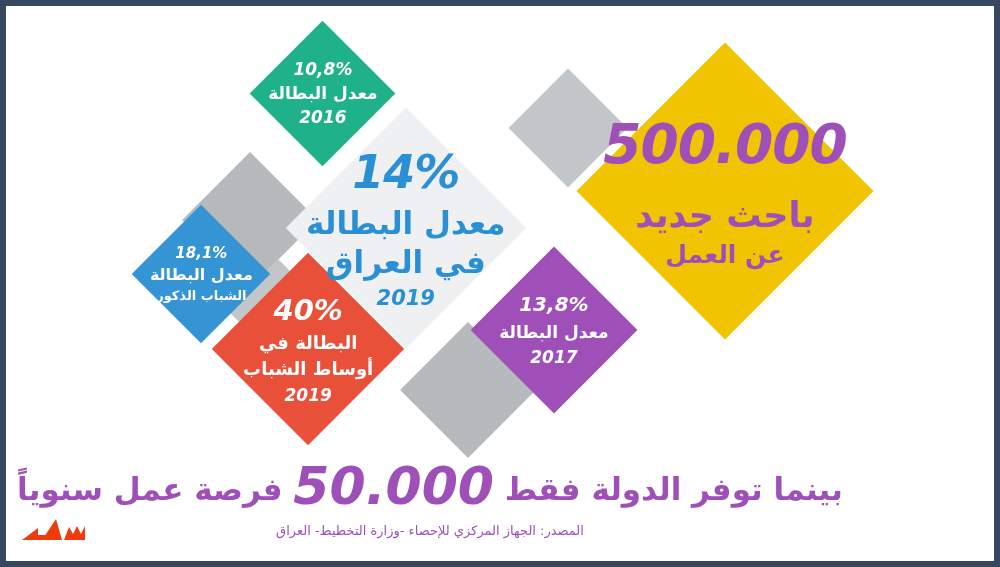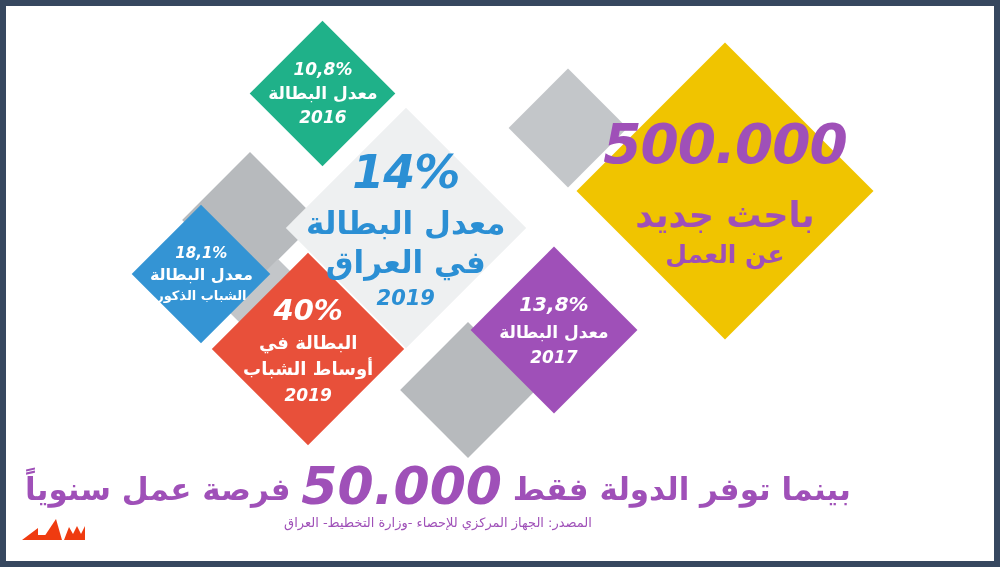--- a/index.html
+++ b/index.html
@@ -135,21 +135,21 @@
     font-size: 25px;
     font-weight: bold;
     color: #9f50b8;
     direction: rtl;
     margin-top: 4px;
   }
 
   
   #footer {
     position: absolute;
-    left: 16px;
+    left: 8px;
     top: 452px;
     width: 832px;
     z-index: 30;
     text-align: center;
   }
   #caption {
     direction: rtl;
     color: #9f50b8;
     font-weight: bold;
     font-size: 31px;
@@ -160,20 +160,21 @@
     font-size: 52px;
     font-style: italic;
     font-weight: bold;
     letter-spacing: -1px;
     vertical-align: -4px;
   }
   #source {
     direction: rtl;
     color: #9f50b8;
     font-size: 13px;
+    margin-top: 8px;
     white-space: nowrap;
   }
   #logo {
     position: absolute;
     left: 16px;
     top: 508px;
     z-index: 40;
   }
 </style>
 </head>

